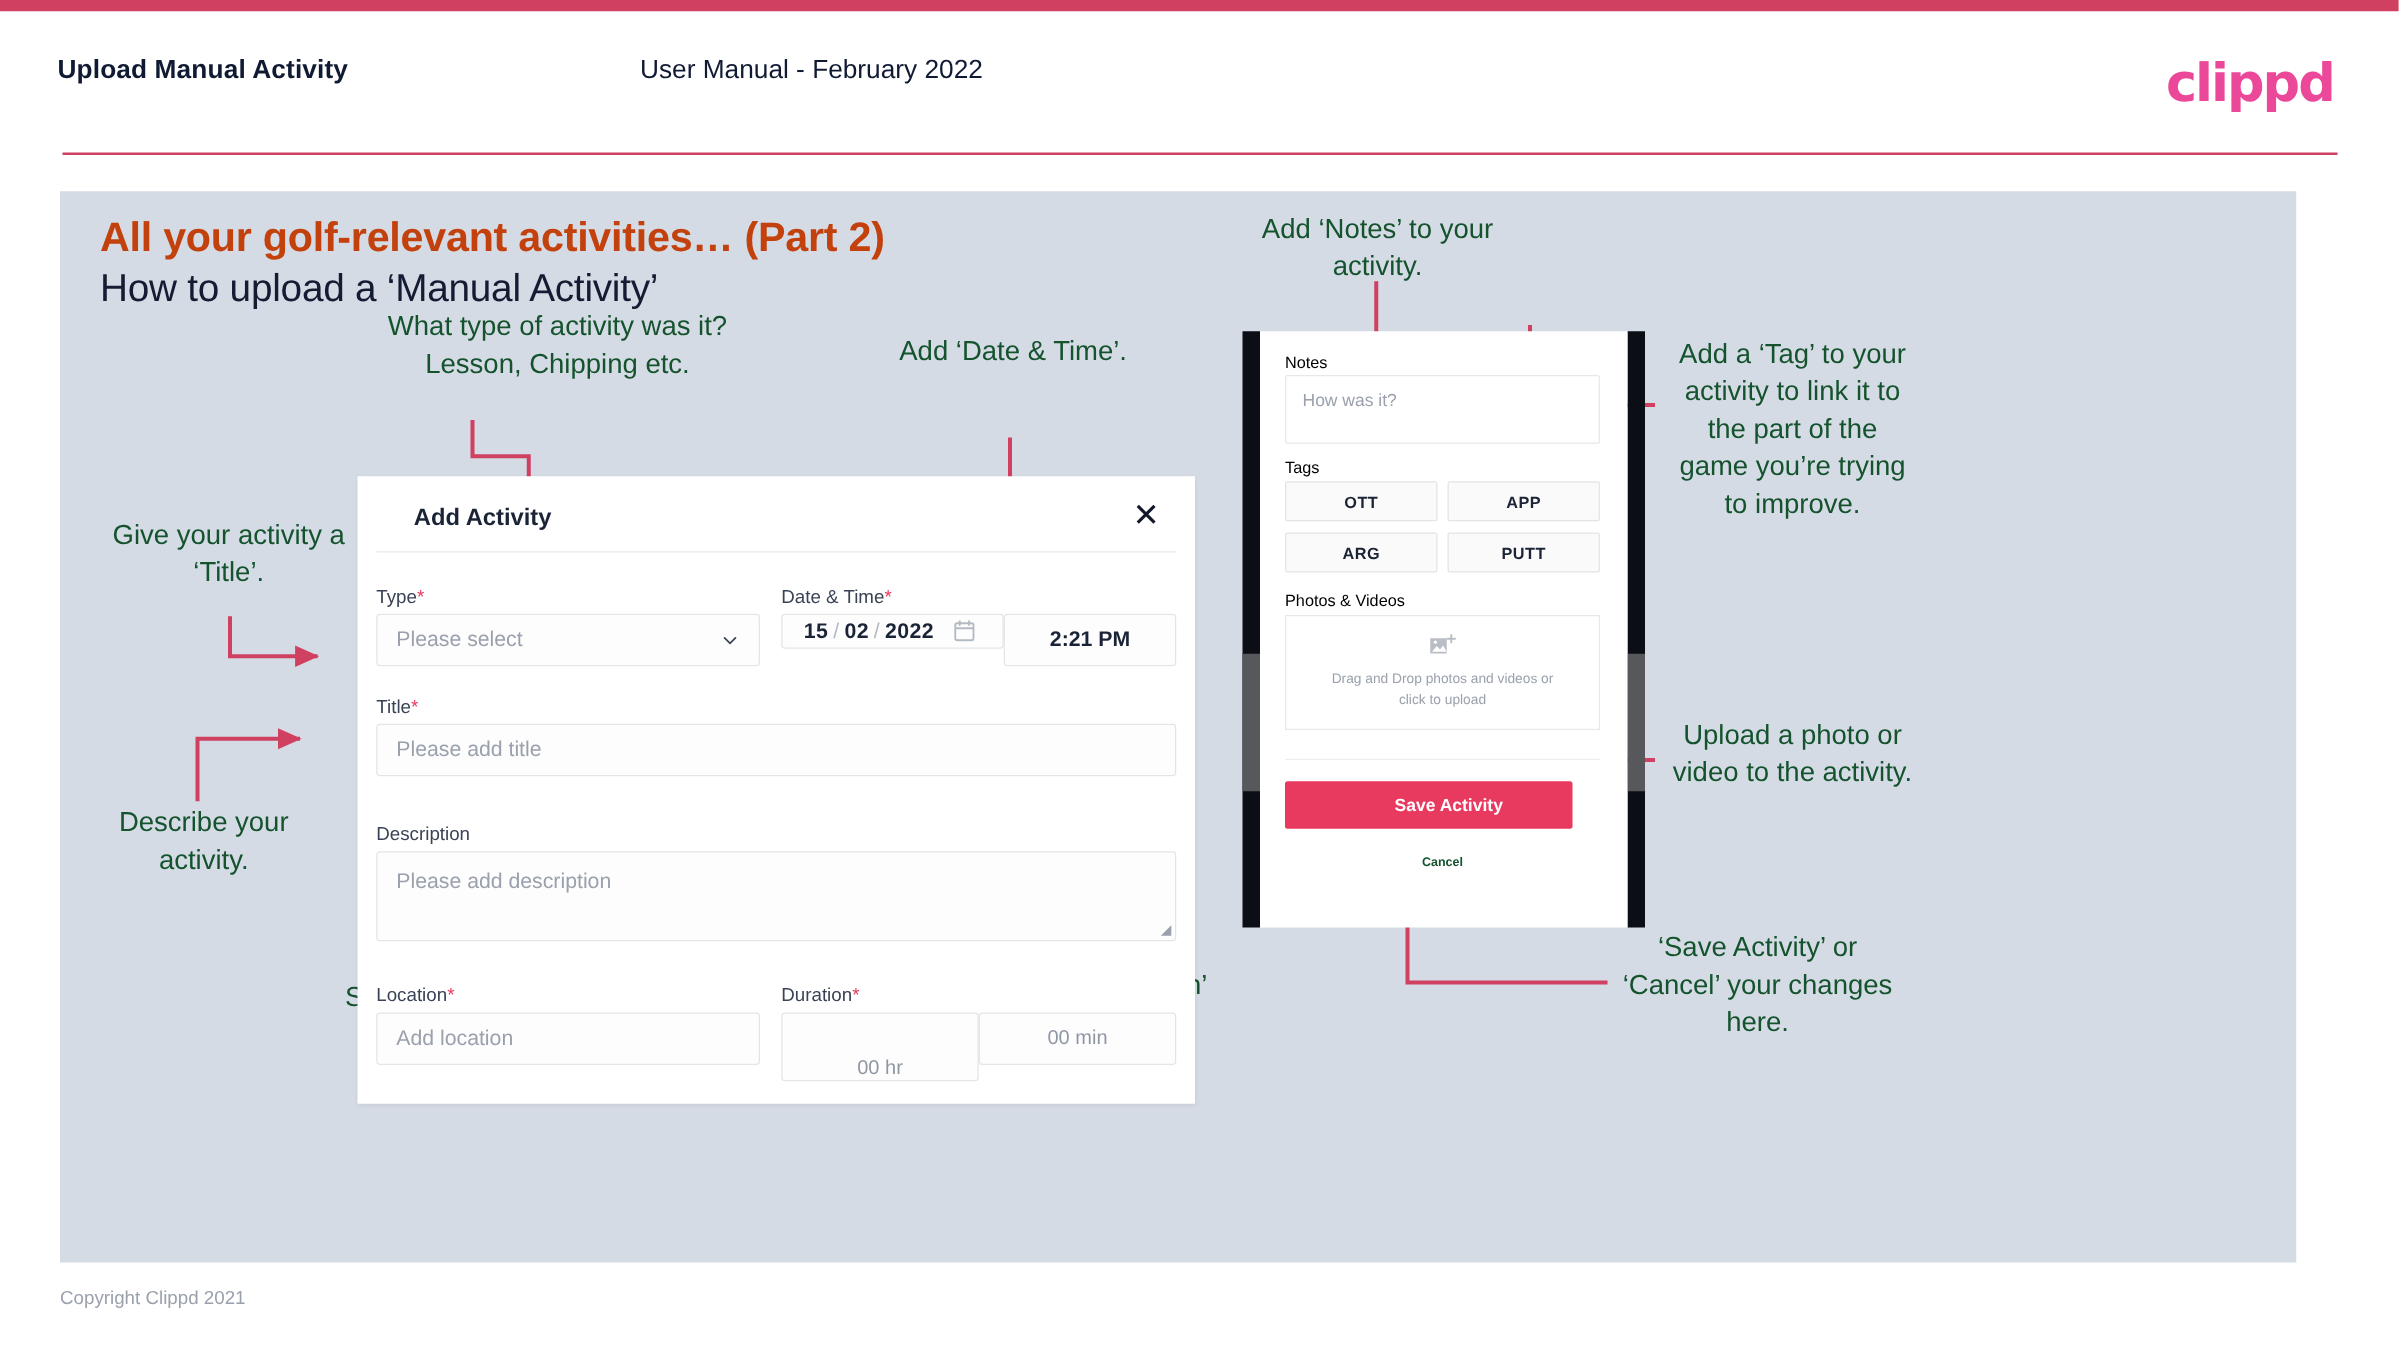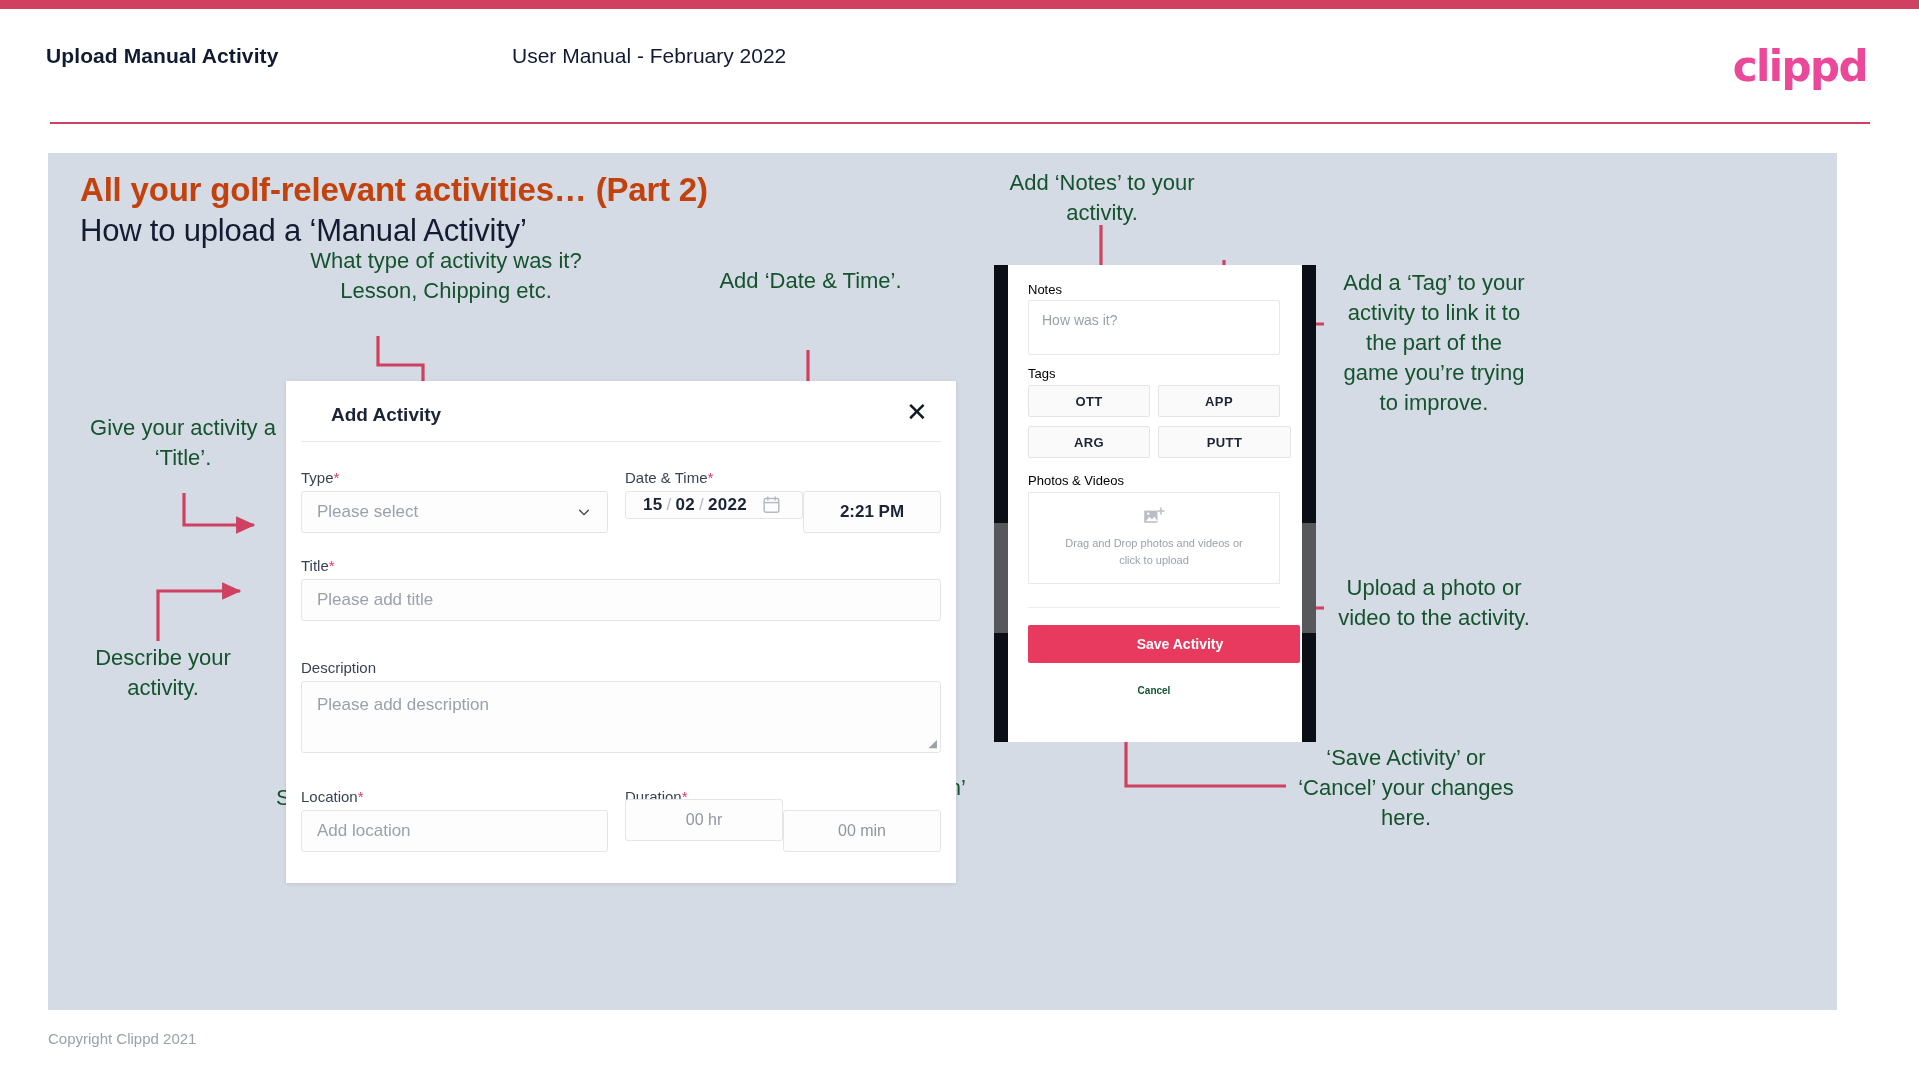--- a/index.html
+++ b/index.html
@@ -339,21 +339,21 @@
       <div class="fld-label" style="left:15px;top:407px;">
         <span>Location</span><span class="req">*</span>
       </div>
       <div class="fld-box" style="left:15px;top:429px;width:307px;height:42px;">
         <span class="fld-ph">Add location</span>
       </div>
 
       <div class="fld-label" style="left:339px;top:407px;">
         <span>Duration</span><span class="req">*</span>
       </div>
-      <div class="fld-box" style="left:339px;top:418px;width:158px;height:42px;">
+      <div class="fld-box" style="left:339px;top:429px;width:158px;height:55px;align-items:flex-end;">
         <span class="dur-val">00 hr</span>
       </div>
       <div class="fld-box" style="left:497px;top:429px;width:158px;height:42px;">
         <span class="dur-val">00 min</span>
       </div>
     </div>
 
     <div class="phone">
       <div class="phone-side l">
         <div class="seg-gray"></div>
@@ -367,40 +367,40 @@
         <div class="ph-label" style="left:20px;top:17px;">Notes</div>
         <div class="ph-box" style="left:20px;top:35px;width:252px;height:55px;">
           <div class="ph-ph">How was it?</div>
         </div>
 
         <div class="ph-label" style="left:20px;top:101px;">Tags</div>
 
         <div class="tag-btn" style="left:20px;top:120px;width:122px;height:32px;">OTT</div>
         <div class="tag-btn" style="left:150px;top:120px;width:122px;height:32px;">APP</div>
         <div class="tag-btn" style="left:20px;top:161px;width:122px;height:32px;">ARG</div>
-        <div class="tag-btn" style="left:150px;top:161px;width:133px;height:32px;">PUTT</div>
+        <div class="tag-btn" style="left:150px;top:161px;width:122px;height:32px;">PUTT</div>
 
         <div class="ph-label" style="left:20px;top:208px;">Photos &amp; Videos</div>
 
         <div class="drop-zone" style="left:20px;top:227px;width:252px;height:92px;">
           <svg width="22" height="20" viewBox="0 0 22 20">
             <path d="M1.2 3.6 h13.2 v12.2 h-13.2 z" fill="#b9bdc5"></path>
             <path d="M2.6 14.3 l3.8 -4.6 l2.6 2.9 l2.4 -3.2 l3.0 4.9 z" fill="#ffffff"></path>
             <circle cx="5.3" cy="6.7" r="1.3" fill="#ffffff"></circle>
             <path d="M18 1 V7 M15 4 H21" stroke="#b9bdc5" stroke-width="1.5" stroke-linecap="round"></path>
           </svg>
           <div class="drop-txt">
             <span>Drag and Drop photos and videos or</span><br>
             <span>click to upload</span>
           </div>
         </div>
 
         <div class="ph-rule" style="left:20px;top:342px;width:252px;"></div>
 
-        <div class="save-btn" style="left:20px;top:360px;width:272px;height:38px;padding-left:32px;">Save Activity</div>
+        <div class="save-btn" style="left:20px;top:360px;width:230px;height:38px;padding-left:32px;">Save Activity</div>
 
         <div class="cancel-btn" style="left:20px;top:410px;width:252px;height:30px;">Cancel</div>
       </div>
     </div>
 
   </div>
 
   <div class="copyright">Copyright Clippd 2021</div>
 </div>
 

